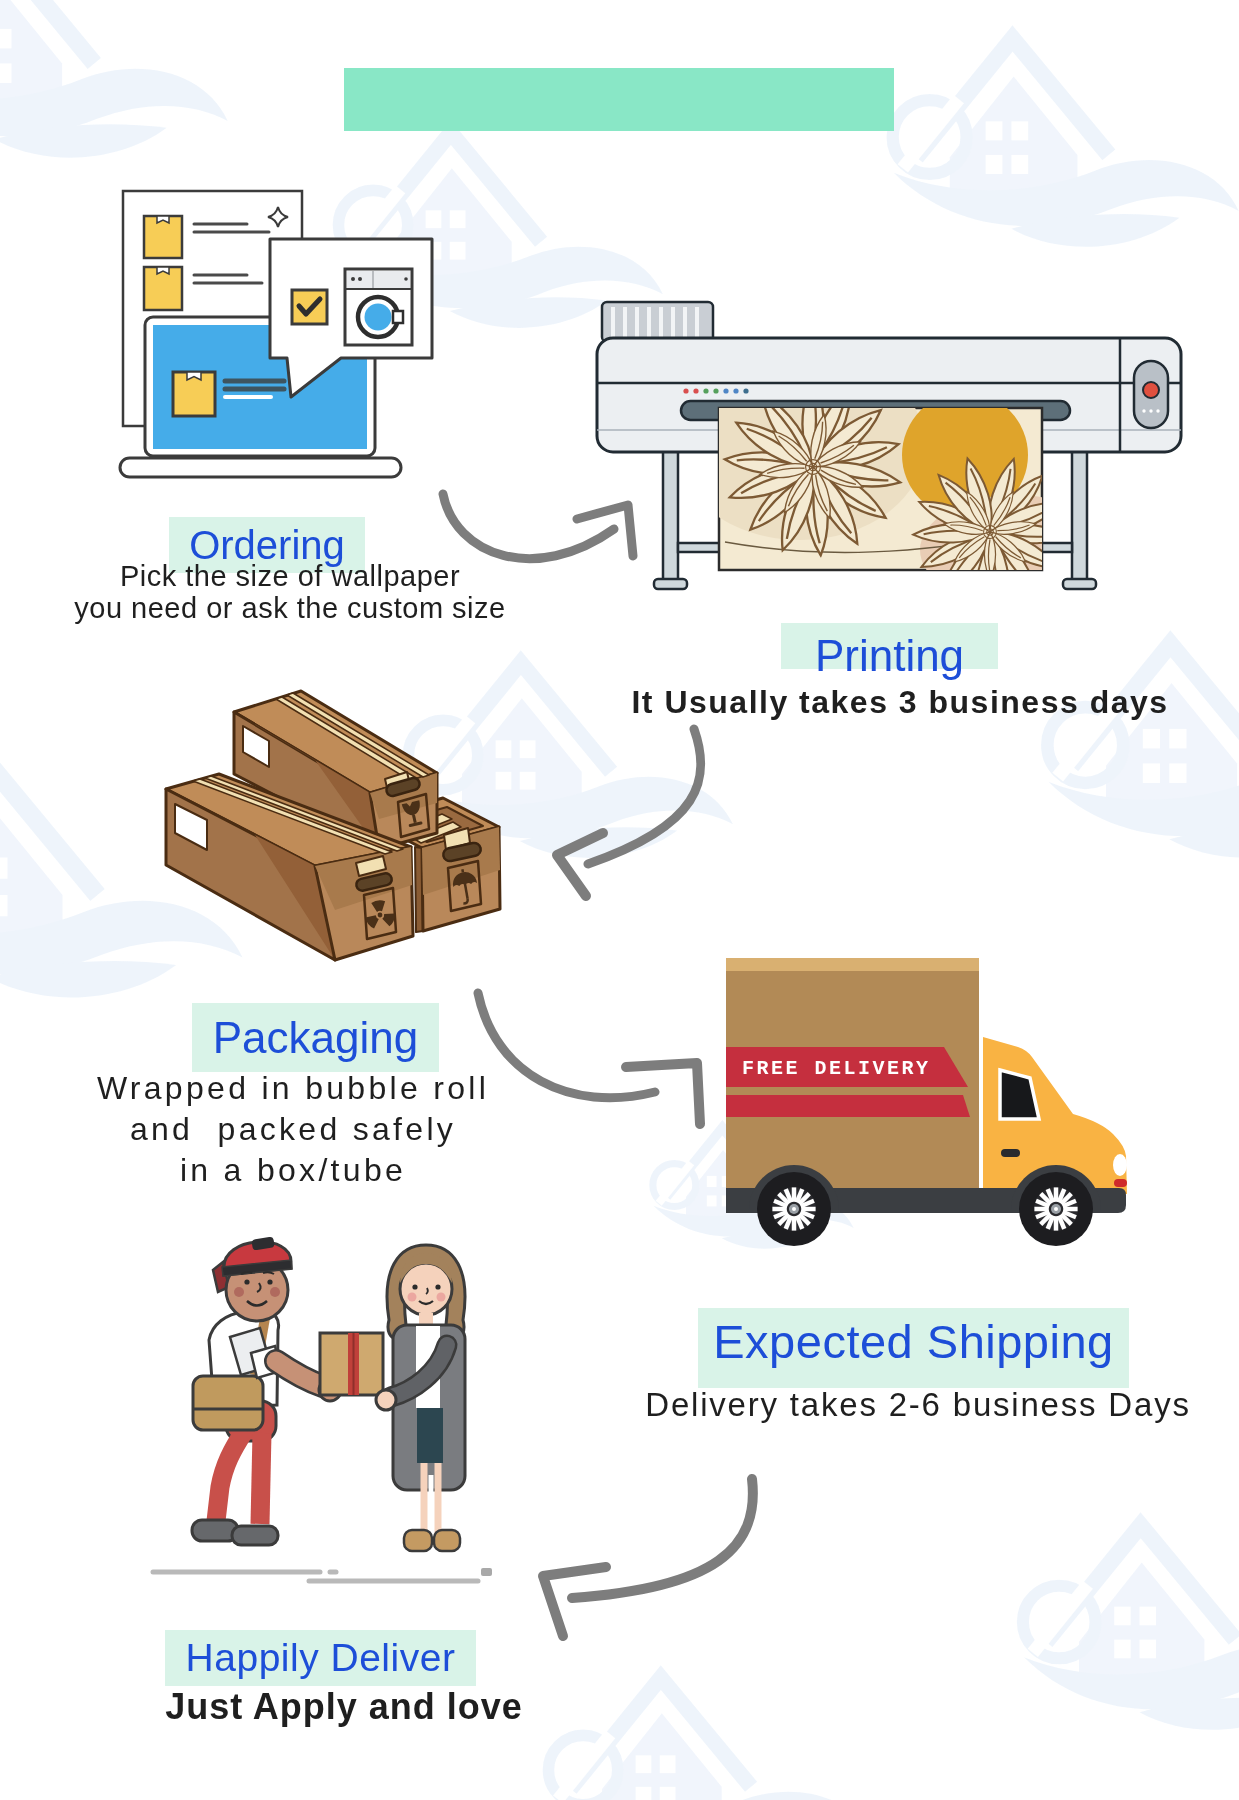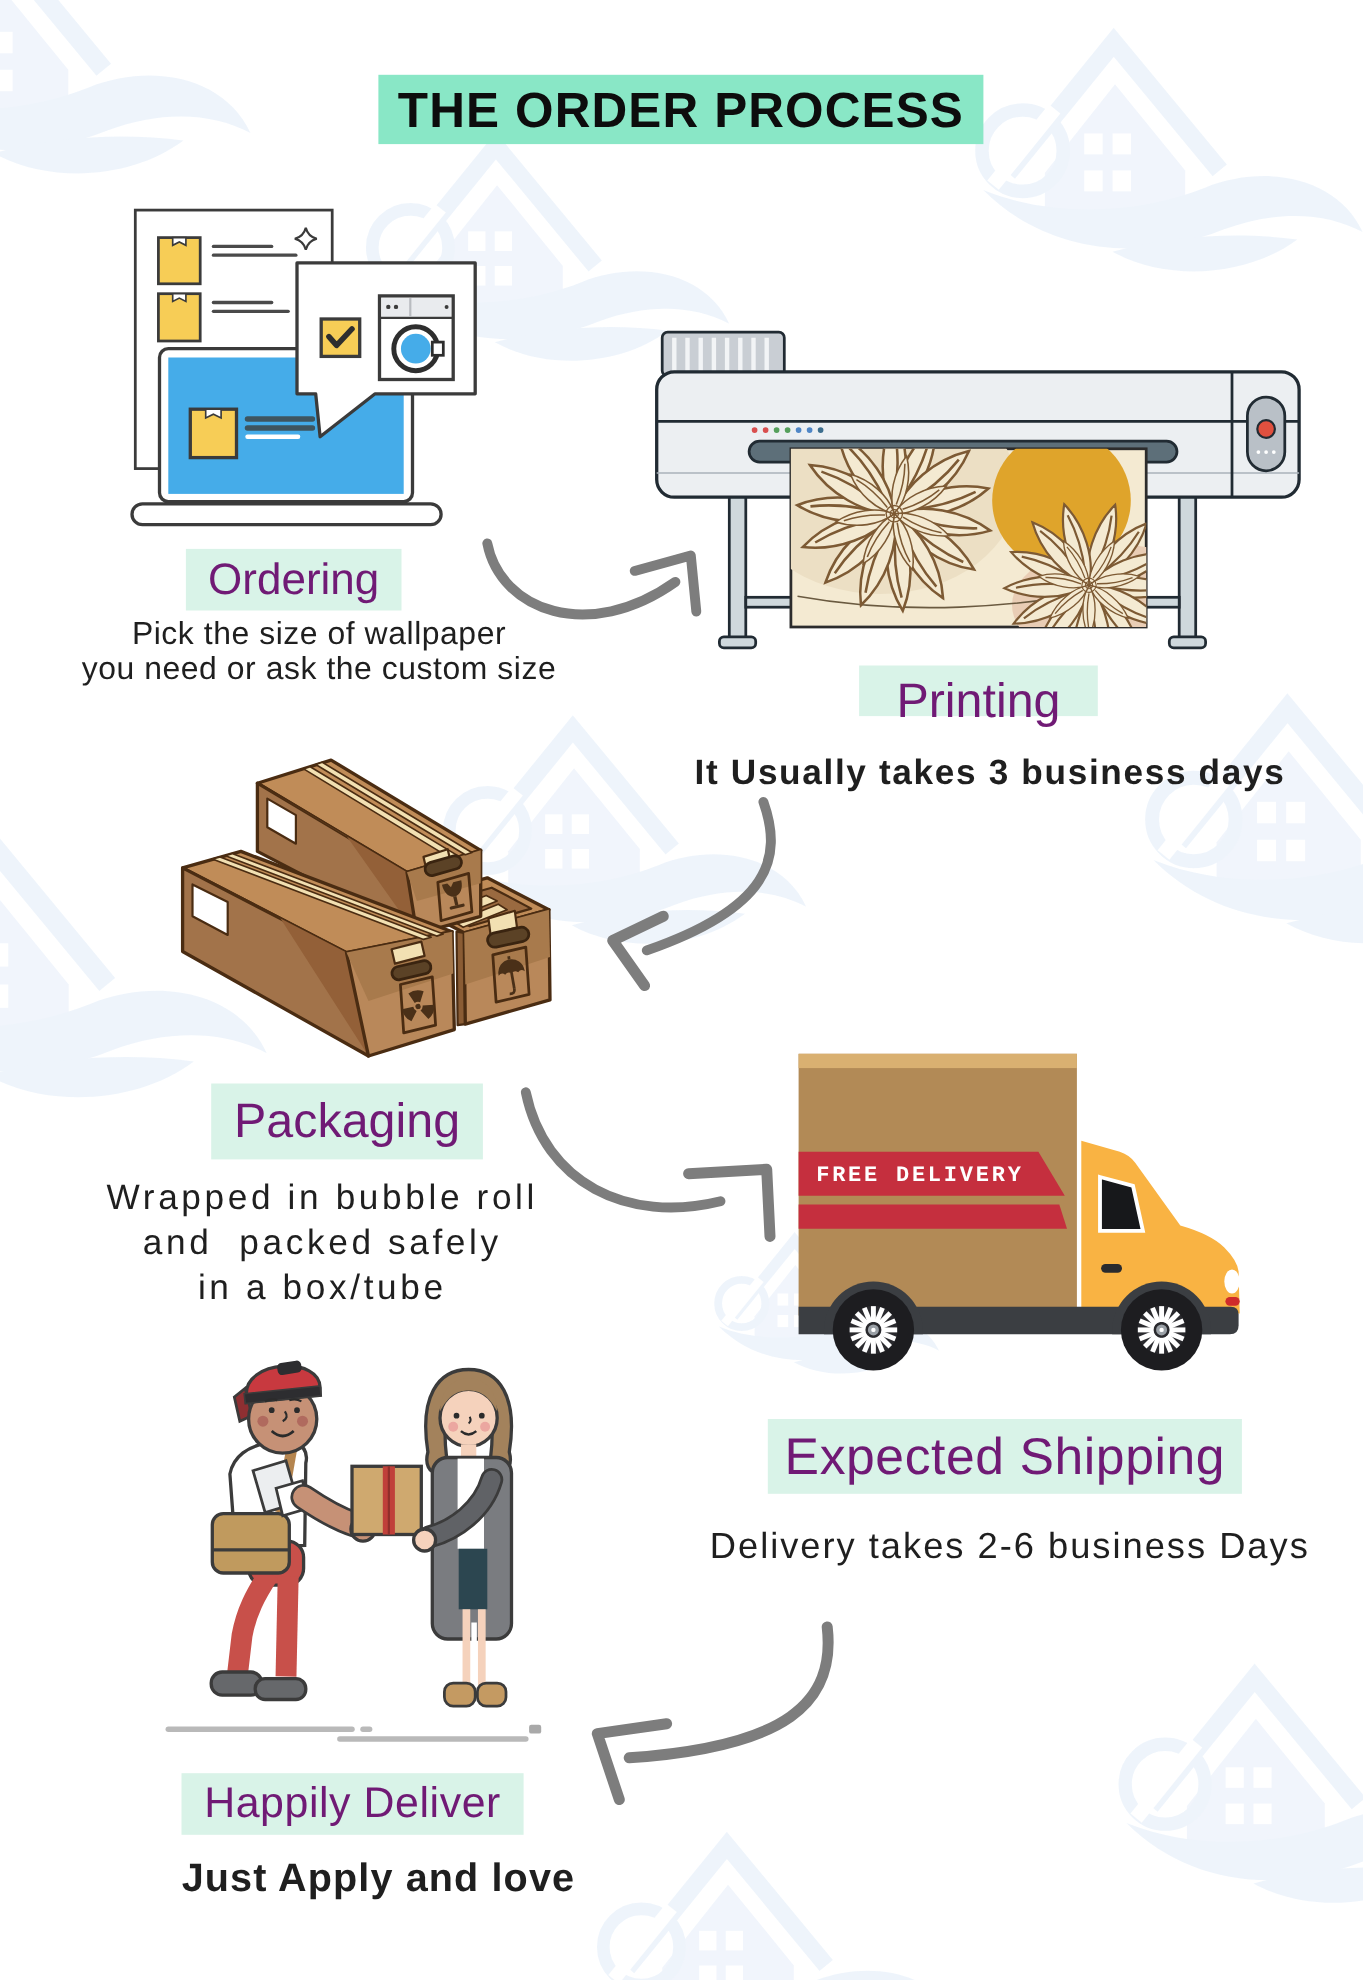--- a/index.html
+++ b/index.html
@@ -1,19 +1,19 @@
 <!DOCTYPE html>
 <html><head>
 <meta charset="utf-8">
 <style>
   html,body{margin:0;padding:0;background:#fff;}
   #page{position:relative;width:1239px;height:1800px;background:#ffffff;overflow:hidden;
         font-family:"Liberation Sans",sans-serif;}
   .abs{position:absolute;}
-  .mint{background:#d9f3e8;color:#701a75;text-align:center;}
+  .mint{background:#d9f3e8;color:#1d4ed8;text-align:center;margin-top:18px;}
   .body-txt{color:#1f1f1f;text-align:center;}
 </style>
 </head>
 <body>
 <div id="page">
 
 <svg class="abs" style="left:0;top:0;opacity:0.85;" width="1239" height="1800" viewBox="0 0 1239 1800">
   <defs>
     <g id="wm">
       <path d="M10,118 L96,12 L182,116" fill="none" stroke="#ecf3fb" stroke-width="15"></path>
@@ -33,33 +33,31 @@
   <use href="#wm" transform="translate(350,120) scale(1.05)"></use>
   <use href="#wm" transform="translate(420,650) scale(1.05)"></use>
   <use href="#wm" transform="translate(-130,750) scale(1.25)"></use>
   <use href="#wm" transform="translate(1060,630) scale(1.15)"></use>
   <use href="#wm" transform="translate(1035,1512) scale(1.1)"></use>
   <use href="#wm" transform="translate(560,1665) scale(1.05)"></use>
   <use href="#wm" transform="translate(660,1120) scale(0.65)"></use>
 </svg>
 
 <div class="abs" style="left:344px;top:68px;width:550px;height:63px;background:#89e7c6;"></div>
-<div class="abs" style="left:344px;top:68px;width:550px;height:63px;line-height:63px;text-align:center;
-     font-weight:bold;font-size:45px;letter-spacing:1px;color:#0d0d0d;">THE ORDER PROCESS</div>
 
 <div class="abs mint" style="left:169px;top:499px;width:196px;height:56px;line-height:56px;font-size:40px;">Ordering</div>
 <div class="abs body-txt" style="left:40px;top:560px;width:500px;font-size:29px;line-height:32px;letter-spacing:0.5px;">Pick the size of wallpaper<br>you need or ask the custom size</div>
 
 <div class="abs mint" style="left:781px;top:605px;width:217px;height:46px;line-height:65px;font-size:44px;">Printing</div>
 <div class="abs body-txt" style="left:600px;top:684px;width:600px;font-size:32px;letter-spacing:1.5px;font-weight:bold;">It Usually takes 3 business days</div>
 
 <div class="abs mint" style="left:192px;top:985px;width:247px;height:69px;line-height:69px;font-size:44px;">Packaging</div>
 <div class="abs body-txt" style="left:73px;top:1068px;width:440px;font-size:32px;line-height:41px;letter-spacing:3.3px;">Wrapped in bubble roll<br>and&nbsp; packed safely<br>in a box/tube</div>
 
-<div class="abs mint" style="left:698px;top:1290px;width:431px;height:68px;line-height:68px;font-size:47px;letter-spacing:0.5px;">Expected Shipping</div>
+<div class="abs mint" style="left:698px;top:1290px;width:431px;height:80px;line-height:68px;font-size:47px;letter-spacing:0.5px;">Expected Shipping</div>
 <div class="abs body-txt" style="left:608px;top:1386px;width:620px;font-size:33px;letter-spacing:1.8px;">Delivery takes 2-6 business Days</div>
 
 <div class="abs mint" style="left:165px;top:1612px;width:311px;height:56px;line-height:56px;font-size:39px;letter-spacing:0.5px;">Happily Deliver</div>
 <div class="abs body-txt" style="left:144px;top:1686px;width:400px;font-size:36px;letter-spacing:1px;font-weight:bold;">Just Apply and love</div>
 
 <svg class="abs" style="left:0;top:0;" width="1239" height="1800" viewBox="0 0 1239 1800" fill="none" stroke="#7d7d7d" stroke-linecap="round" stroke-linejoin="round">
   <path d="M443,494 C455,555 535,585 614,529" stroke-width="9"></path>
   <path d="M577,519 L628,505 L633,556" stroke-width="9"></path>
   <path d="M694,729 C712,780 700,825 588,864" stroke-width="9"></path>
   <path d="M603,833 L557,855 L586,896" stroke-width="10"></path>

